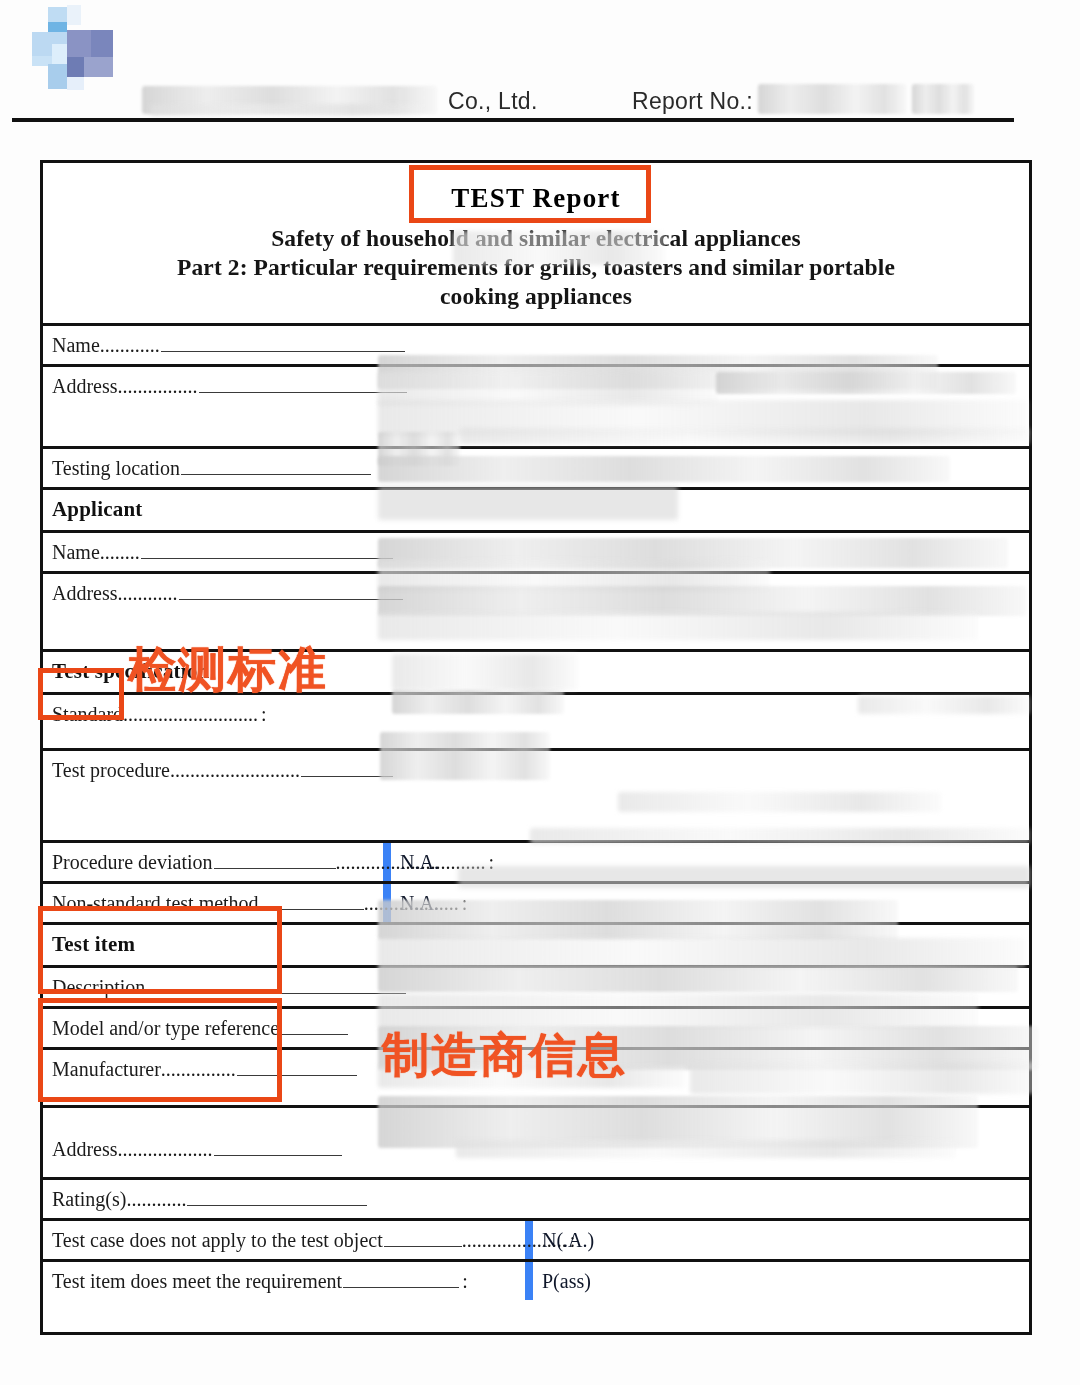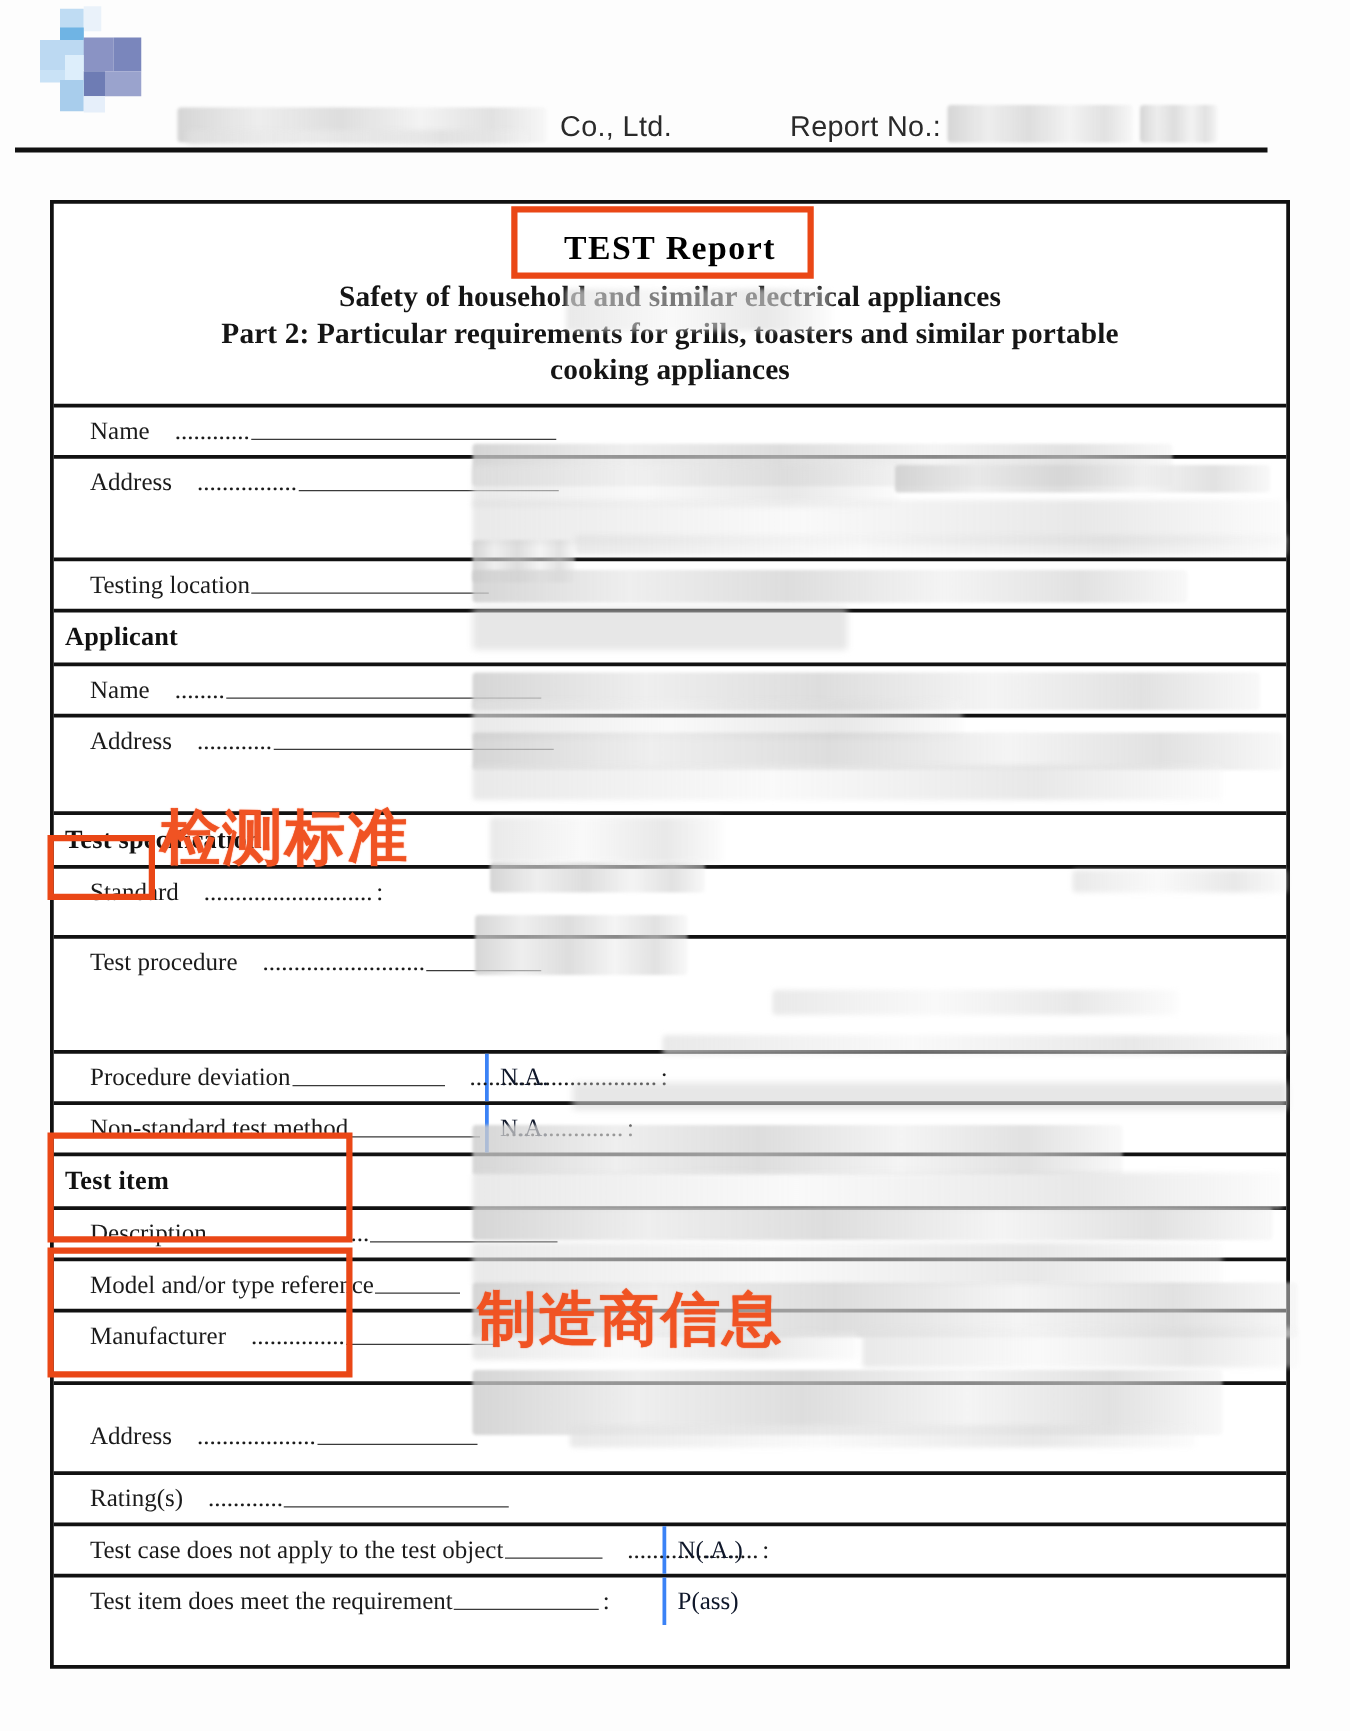--- a/index.html
+++ b/index.html
@@ -56,21 +56,21 @@
   .sec-head {
     font-weight: bold; font-size: 21px; color: #111;
     padding: 7px 0 8px 9px;
     letter-spacing: .2px;
   }
   .field {
     display: flex; align-items: flex-end;
     font-size: 20px; color: #1b1b1b;
     padding: 8px 0 7px 9px;
   }
-  .flabel { white-space: nowrap; margin-left: 20px; }
+  .flabel { white-space: nowrap; }
   .fdots {
     flex: 0 0 auto;
     border-bottom: 1px solid #3a3a3a;
     margin: 0 0 5px 1px;
     height: 1px;
   }
   .fcolon { margin-left: 3px; }
 
   
   #title-block { position: relative; padding: 8px 0 12px; }
@@ -86,21 +86,21 @@
     font-size: 23.5px; line-height: 1.24;
     letter-spacing: .1px;
     color: #151515;
     padding: 0 14px;
   }
 
   
   .tworow { display: flex; align-items: stretch; }
   .tworow > .cleft {
     width: 348px; flex: 0 0 348px;
-    border-right: 3px solid #3b82f6;
+    border-right: 8px solid #3b82f6;
   }
   .tworow > .cright { flex: 1; }
   .verdict > .cleft { width: 490px; flex: 0 0 490px; }
   .cellval {
     font-size: 20px; color: #0f172a;
     padding: 8px 0 7px 9px;
   }
 
   
   .redact {

